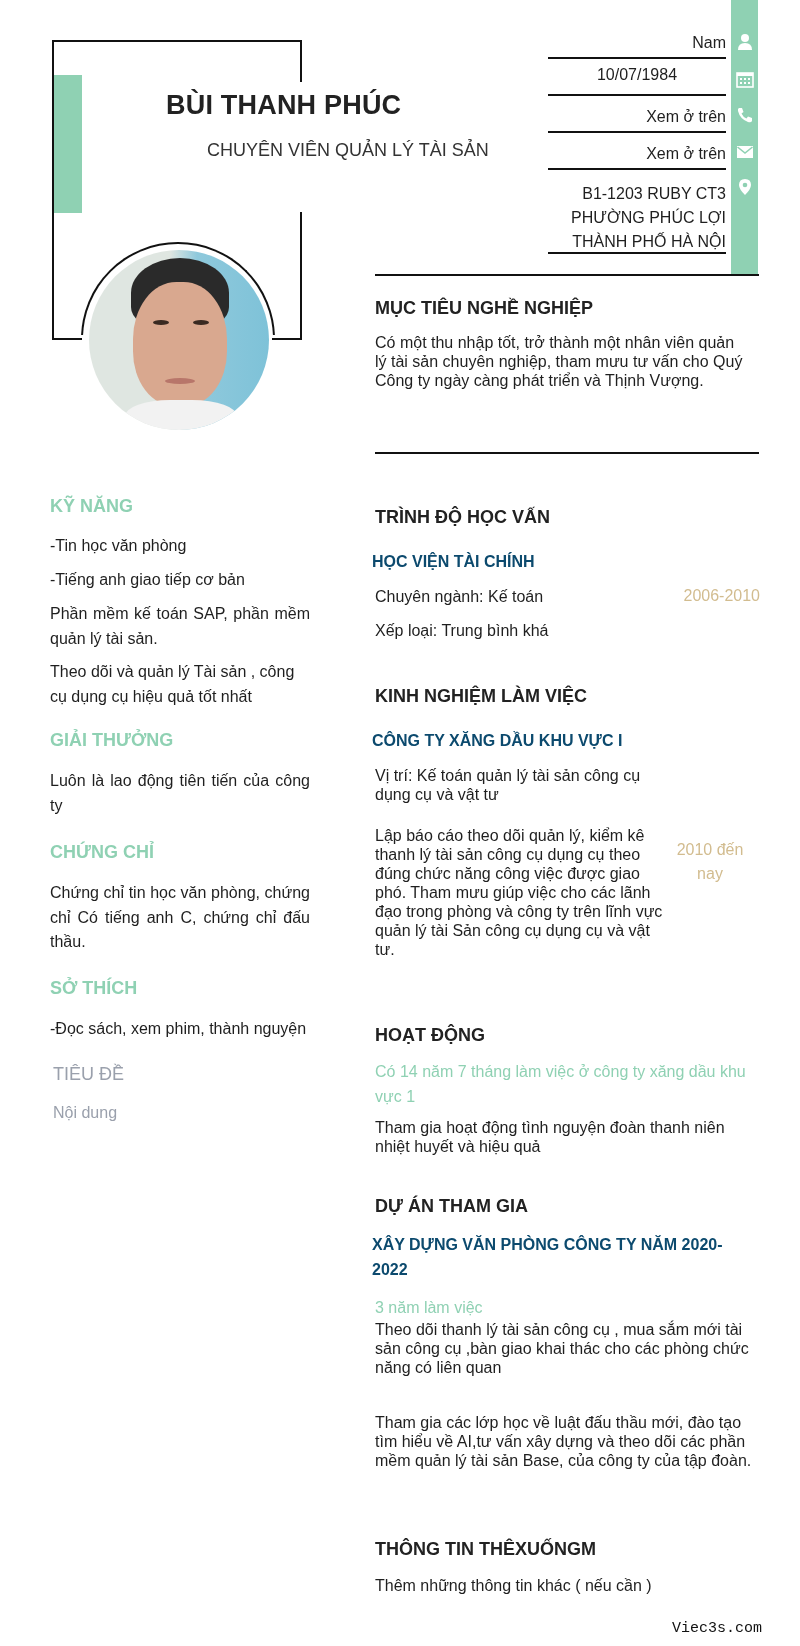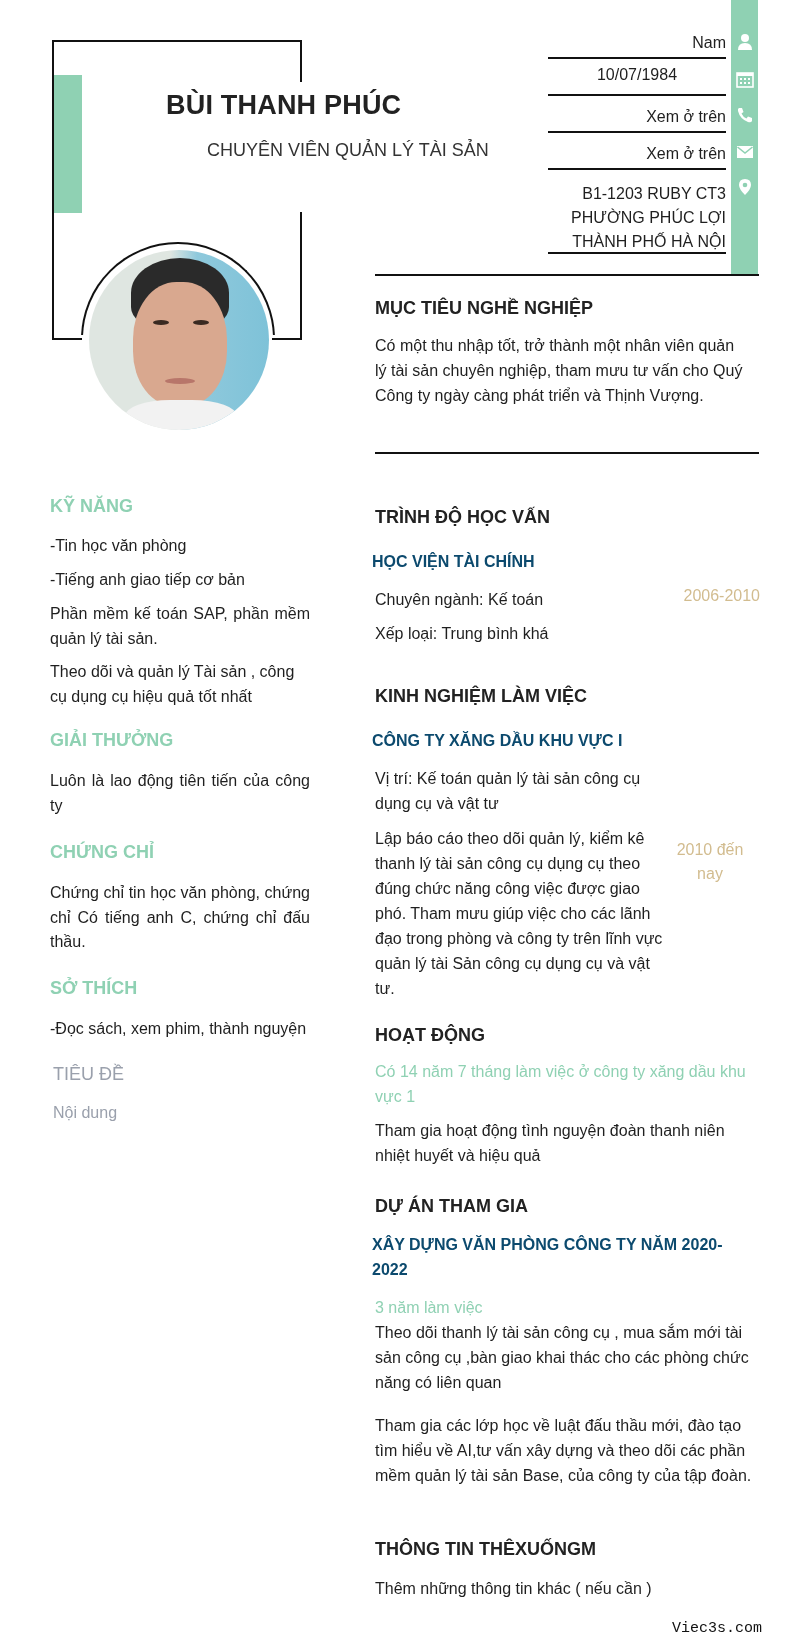--- a/index.html
+++ b/index.html
@@ -33,21 +33,21 @@
     .contact-row { position: absolute; left: 548px; width: 178px; text-align: right; font-size: 16px; color: #1f1f1f; }
     .contact-line { position: absolute; left: 548px; width: 178px; height: 2px; background: #111; }
     .cicon { position: absolute; left: 736px; width: 18px; height: 18px; display: flex; align-items: center; justify-content: center; }
     .cicon svg { width: 18px; height: 18px; }
 
     .hr { position: absolute; left: 375px; width: 384px; height: 2px; background: #111; }
 
     
     .r-head { position: absolute; left: 375px; font-size: 18px; font-weight: bold; color: #222; white-space: nowrap; }
     .r-sub { position: absolute; left: 372px; font-size: 16px; font-weight: bold; color: #0c4a6e; }
-    .r-text { position: absolute; left: 375px; font-size: 16px; line-height: 25px; color: #1f1f1f; }
+    .r-text { position: absolute; left: 375px; font-size: 16px; line-height: 19px; color: #1f1f1f; }
     .r-date { position: absolute; font-size: 16px; color: #d2bc8f; text-align: center; line-height: 24px; }
     .r-green { position: absolute; left: 375px; width: 384px; font-size: 16px; color: #8fd1b3; text-align: left; line-height: 24.5px; }
 
     
     .l-head { position: absolute; left: 50px; font-size: 18px; font-weight: bold; color: #8fd1b3; white-space: nowrap; }
     .l-text { position: absolute; left: 50px; width: 260px; font-size: 16px; line-height: 24.5px; color: #1f1f1f; }
     .justify { text-align: justify; }
     .l-muted-head { position: absolute; left: 53px; font-size: 18px; color: #9aa0ac; }
     .l-muted-text { position: absolute; left: 53px; font-size: 16px; color: #9aa0ac; }
 

